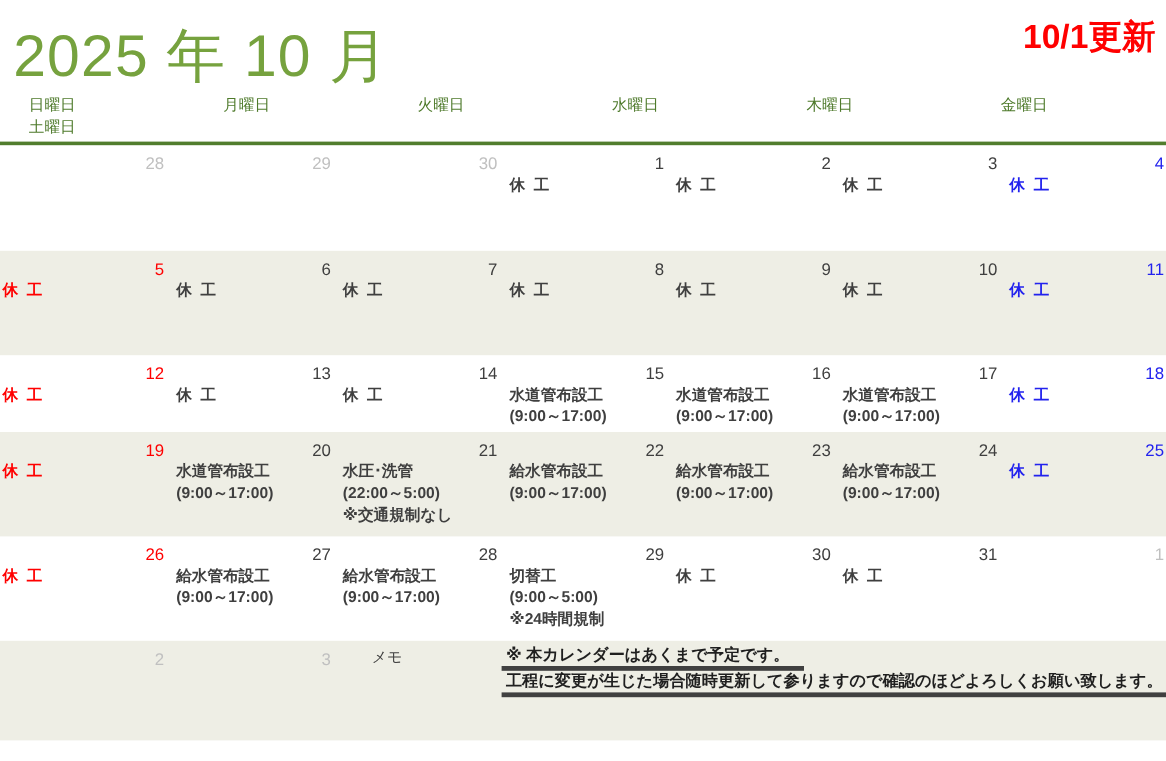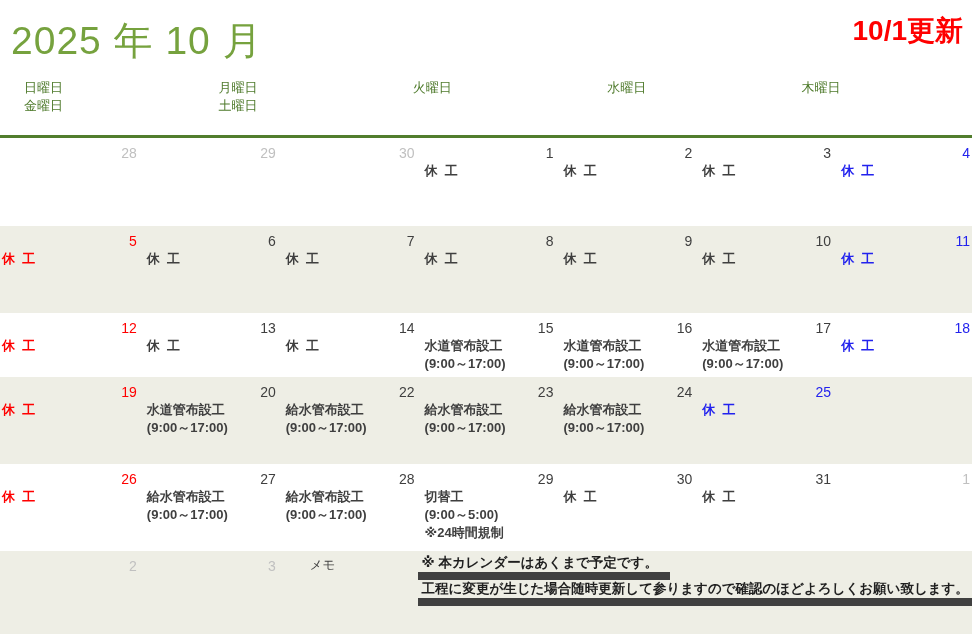--- a/index.html
+++ b/index.html
@@ -1,25 +1,25 @@
 <!DOCTYPE html>
 <html style="--title-green: #76a23e; --header-green: #4e7a2b; --rule-green: #517d2d; --sunday-red: #ff0000; --saturday-blue: #2222ee; --muted-gray: #c0c0c0; --text-dark: #3f3f3f; --shaded-row-bg: #eeeee5; --update-red: #ff0000;"><head>
 <meta charset="utf-8">
 <style>
   html,body{margin:0;padding:0;background:#ffffff;}
   body{font-family:"Liberation Sans","DejaVu Sans",sans-serif;-webkit-font-smoothing:antialiased;}
   .page{position:relative;width:972px;height:634px;background:#ffffff;overflow:hidden;}
 
   
   .top-bar{position:relative;height:79px;}
-  .page-title{position:absolute;left:11px;top:14px;font-size:39px;letter-spacing:1px;color:var(--title-green,#76a23e);white-space:pre;}
+  .page-title{position:absolute;left:11px;top:14px;font-size:49px;letter-spacing:1px;color:var(--title-green,#76a23e);white-space:pre;}
   .updated{position:absolute;right:9px;top:12px;font-size:28px;font-weight:bold;color:var(--update-red,#ff0000);}
 
   
-  .weekday-row{display:grid;grid-template-columns:repeat(5,1fr);padding-bottom:20px;border-bottom:3px solid var(--rule-green,#517d2d);}
+  .weekday-row{display:grid;grid-template-columns:repeat(6,1fr);padding-bottom:3px;border-bottom:3px solid var(--rule-green,#517d2d);}
   .weekday-cell{padding-left:24px;font-size:13px;color:var(--header-green,#4e7a2b);}
 
   
   .week-row{display:grid;grid-template-columns:repeat(7,1fr);height:87px;}
   #calendar-weeks .week-row:nth-child(1){height:88px;}
   #calendar-weeks .week-row:nth-child(3){height:64px;}
   #calendar-weeks .week-row:nth-child(6){height:83px;}
   .week-row.shaded{background:var(--shaded-row-bg,#eeeee5);}
 
   
@@ -28,21 +28,21 @@
   .day-cell.sun{color:var(--sunday-red,#ff0000);}
   .day-cell.sat{color:var(--saturday-blue,#2222ee);}
   .day-cell.muted{color:var(--muted-gray,#c0c0c0);}
   .date{padding-left:18px;font-size:14px;white-space:pre;text-align:right;}
   .line{white-space:pre;font-weight:bold;}
 
   
   .memo-cell{grid-column:3/4;padding:6px 0 15px 32px;font-size:12.5px;color:#3f3f3f;}
   .notes-cell{grid-column:4/8;padding:4px 0 0 1px;font-size:13.5px;font-weight:bold;color:#1f1f1f;}
   .note-row{margin-bottom:1px;}
-  .note-line{display:inline-block;line-height:16px;padding:0 12px 1px 4px;border-bottom:8px solid #404040;white-space:pre;}
+  .note-line{display:inline-block;line-height:16px;padding:0 12px 1px 4px;border-bottom:4px solid #404040;white-space:pre;}
 </style>
 </head>
 <body>
 
 <div class="page">
   <div class="top-bar">
     <div class="page-title">2025 年 10 月</div>
     <div class="updated">10/1更新</div>
   </div>
 
@@ -150,20 +150,26 @@
       <div class="week-row shaded">
         <div class="day-cell col0 sun">
           <div class="date">19</div>
           <div class="line">休  工</div>
         </div>
         <div class="day-cell col1">
           <div class="date">20</div>
           <div class="line">水道管布設工</div>
           <div class="line">(9:00～17:00)</div>
         </div>
+        <div class="day-cell col2">
+          <div class="date">21</div>
+          <div class="line">水圧･洗管</div>
+          <div class="line">(22:00～5:00)</div>
+          <div class="line">※交通規制なし</div>
+        </div>
         <div class="day-cell col3">
           <div class="date">22</div>
           <div class="line">給水管布設工</div>
           <div class="line">(9:00～17:00)</div>
         </div>
         <div class="day-cell col4">
           <div class="date">23</div>
           <div class="line">給水管布設工</div>
           <div class="line">(9:00～17:00)</div>
         </div>

